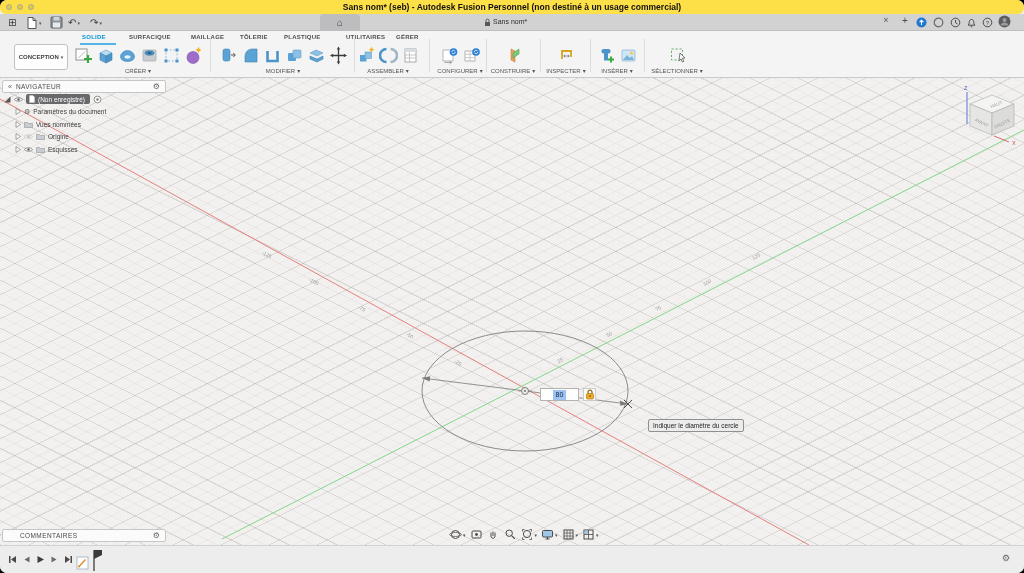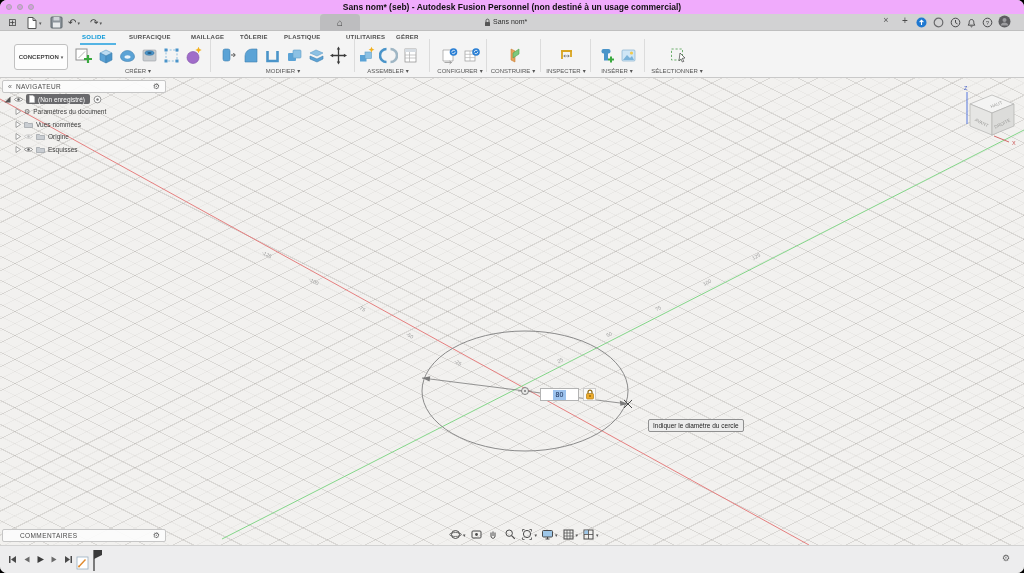--- a/index.html
+++ b/index.html
@@ -1,20 +1,20 @@
 <!DOCTYPE html>
 <html><head>
 <meta charset="utf-8">
 <style>
   html,body{margin:0;padding:0;background:#000;}
   *{box-sizing:border-box;}
   .stage{position:relative;width:1024px;height:573px;background:#f2f1ef;overflow:hidden;
          border-radius:7px;font-family:"Liberation Sans","DejaVu Sans",sans-serif;}
   
-  .titlebar{position:absolute;left:0;top:0;width:1024px;height:14px;background:#f0abfc;}
+  .titlebar{position:absolute;left:0;top:0;width:1024px;height:14px;background:#fde047;border-radius:6px;}
   .tl{position:absolute;top:4px;width:6px;height:6px;border-radius:50%;
       background:rgba(0,0,0,.10);border:1px solid #a9a9ab;}
   .wtitle{position:absolute;left:0;top:1.5px;width:100%;text-align:center;font-size:8.5px;
       font-weight:bold;color:#111;}
   
   .quickbar{position:absolute;left:0;top:14px;width:1024px;height:17px;background:#d2d2d3;
       border-bottom:1px solid #bfbfbf;}
   .qitem{position:absolute;top:1px;height:15px;display:flex;align-items:center;gap:1px;color:#3e3e3e;}
   .qglyph{font-size:10px;line-height:15px;color:#3e3e3e;}
   .qcaret{font-size:5px;color:#555;}

